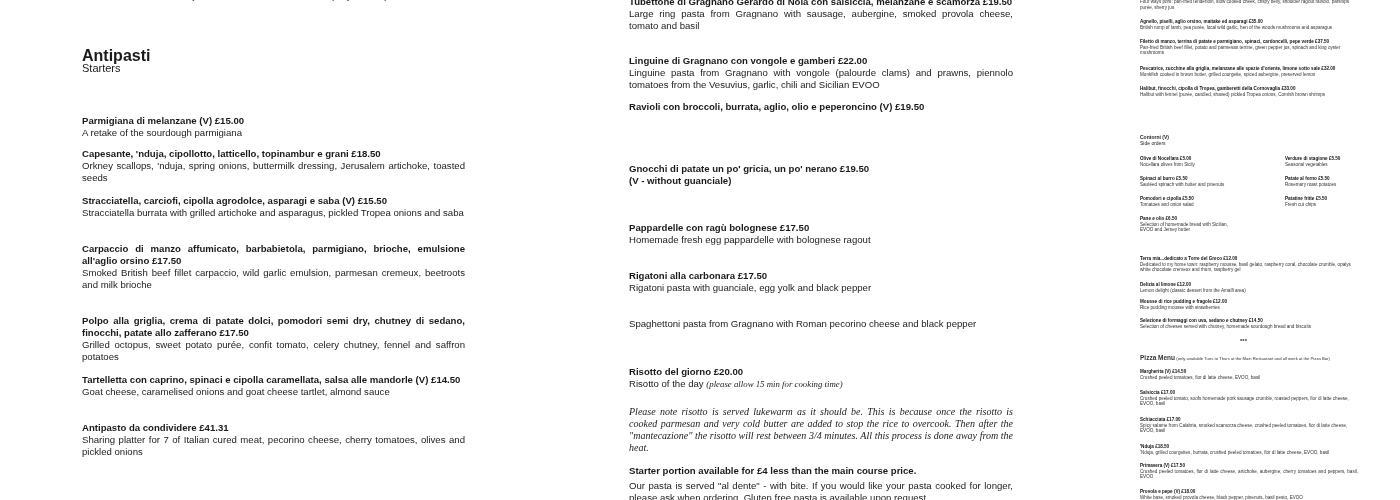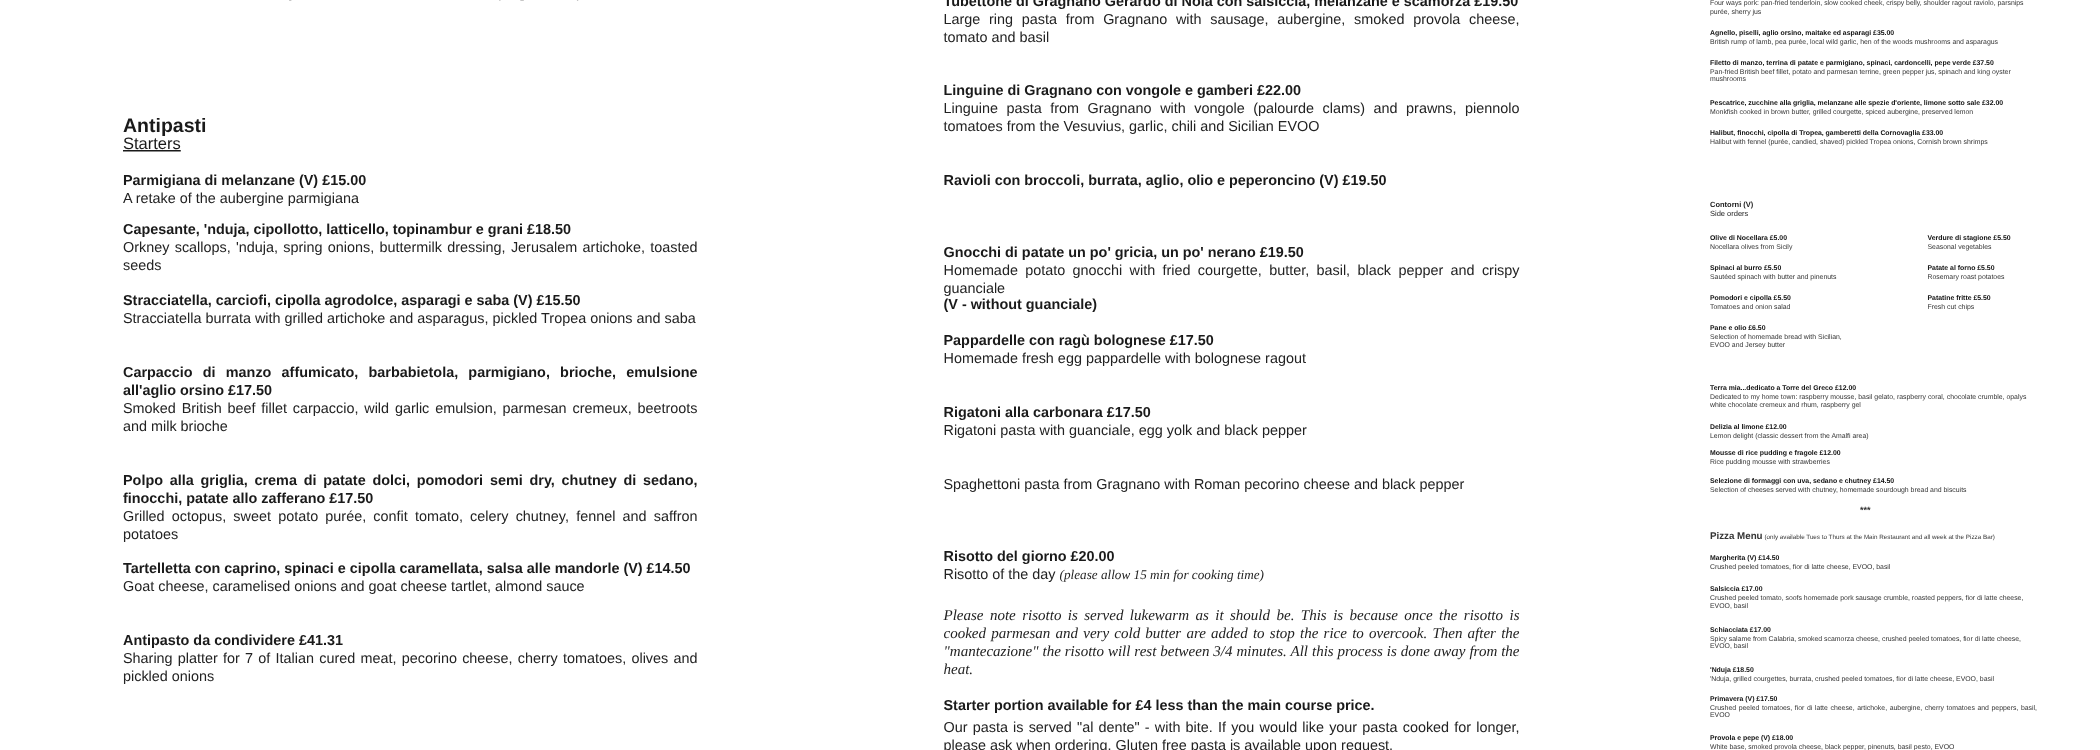--- a/index.html
+++ b/index.html
@@ -4,22 +4,22 @@
 <style>
   html, body { margin:0; padding:0; background:#ffffff; }
   body { width:1400px; height:500px; overflow:hidden; position:relative; font-family:"Liberation Sans", sans-serif; color:#1a1a1a; }
   .col { position:absolute; top:0; }
   .col-left { left:82px; width:383px; }
   .col-mid { left:629px; width:384px; }
   .col-right { left:1140px; width:218px; }
 
   .top-note { position:absolute; left:128px; top:-10px; font-family:"Liberation Serif", serif; font-style:italic; font-size:10.5px; color:#222; white-space:nowrap; }
 
-  .sec-title { font-weight:bold; font-size:13px; line-height:13px;margin-top:28px; }
-  .sec-sub { font-size:11px; line-height:13px;text-decoration:underline; }
+  .sec-title { font-weight:bold; font-size:16px; line-height:13px; }
+  .sec-sub { font-size:11px; line-height:13px; }
 
   .item { position:absolute; left:0; right:0; }
   .item .name { font-weight:bold; font-size:9.6px; line-height:12px; text-align:justify; }
   .item .desc { font-size:9.6px; line-height:11.5px; text-align:justify; color:#222; }
   .item .desc-it { font-size:8.8px; font-style:italic; font-family:"Liberation Serif", serif; }
   .item .note { font-family:"Liberation Serif", serif; font-style:italic; font-size:10px; line-height:12px; text-align:justify; margin-top:15px; color:#222; }
 
   .r-item { position:absolute; font-size:4.6px; line-height:5.6px; color:#333; }
   .r-item .name { font-weight:bold; color:#111; }
   .r-head { position:absolute; font-size:5px; line-height:6px; }
@@ -31,21 +31,21 @@
 
 <div class="top-note">Pre-order is required at least a week in advance for parties of 10 and above.</div>
 
 <div class="col col-left">
   <div style="position:absolute;top:49px;left:0;">
     <div class="sec-title">Antipasti</div>
     <div class="sec-sub">Starters</div>
   </div>
   <div class="item" style="top:115px">
     <div class="name">Parmigiana di melanzane (V) £15.00</div>
-    <div class="desc">A retake of the aubergine parmigiana</div>
+    <div class="desc">A retake of the sourdough parmigiana</div>
   </div>
   <div class="item" style="top:148px">
     <div class="name">Capesante, 'nduja, cipollotto, latticello, topinambur e grani £18.50</div>
     <div class="desc">Orkney scallops, 'nduja, spring onions, buttermilk dressing, Jerusalem artichoke, toasted seeds</div>
   </div>
   <div class="item" style="top:195px">
     <div class="name">Stracciatella, carciofi, cipolla agrodolce, asparagi e saba (V) £15.50</div>
     <div class="desc">Stracciatella burrata with grilled artichoke and asparagus, pickled Tropea onions and saba</div>
   </div>
   <div class="item" style="top:243px">
@@ -68,26 +68,25 @@
 
 <div class="col col-mid">
   <div class="item" style="top:-4px">
     <div class="name">Tubettone di Gragnano Gerardo di Nola con salsiccia, melanzane e scamorza £19.50</div>
     <div class="desc">Large ring pasta from Gragnano with sausage, aubergine, smoked provola cheese, tomato and basil</div>
   </div>
   <div class="item" style="top:55px">
     <div class="name">Linguine di Gragnano con vongole e gamberi £22.00</div>
     <div class="desc">Linguine pasta from Gragnano with vongole (palourde clams) and prawns, piennolo tomatoes from the Vesuvius, garlic, chili and Sicilian EVOO</div>
   </div>
-  <div class="item" style="top:115px">
+  <div class="item" style="top:101px">
     <div class="name">Ravioli con broccoli, burrata, aglio, olio e peperoncino (V) £19.50</div>
   </div>
   <div class="item" style="top:163px">
     <div class="name">Gnocchi di patate un po' gricia, un po' nerano £19.50</div>
-    <div class="desc">Homemade potato gnocchi with fried courgette, butter, basil, black pepper and crispy guanciale</div>
     <div class="name">(V - without guanciale)</div>
   </div>
   <div class="item" style="top:222px">
     <div class="name">Pappardelle con ragù bolognese £17.50</div>
     <div class="desc">Homemade fresh egg pappardelle with bolognese ragout</div>
   </div>
   <div class="item" style="top:270px">
     <div class="name">Rigatoni alla carbonara £17.50</div>
     <div class="desc">Rigatoni pasta with guanciale, egg yolk and black pepper</div>
   </div>

